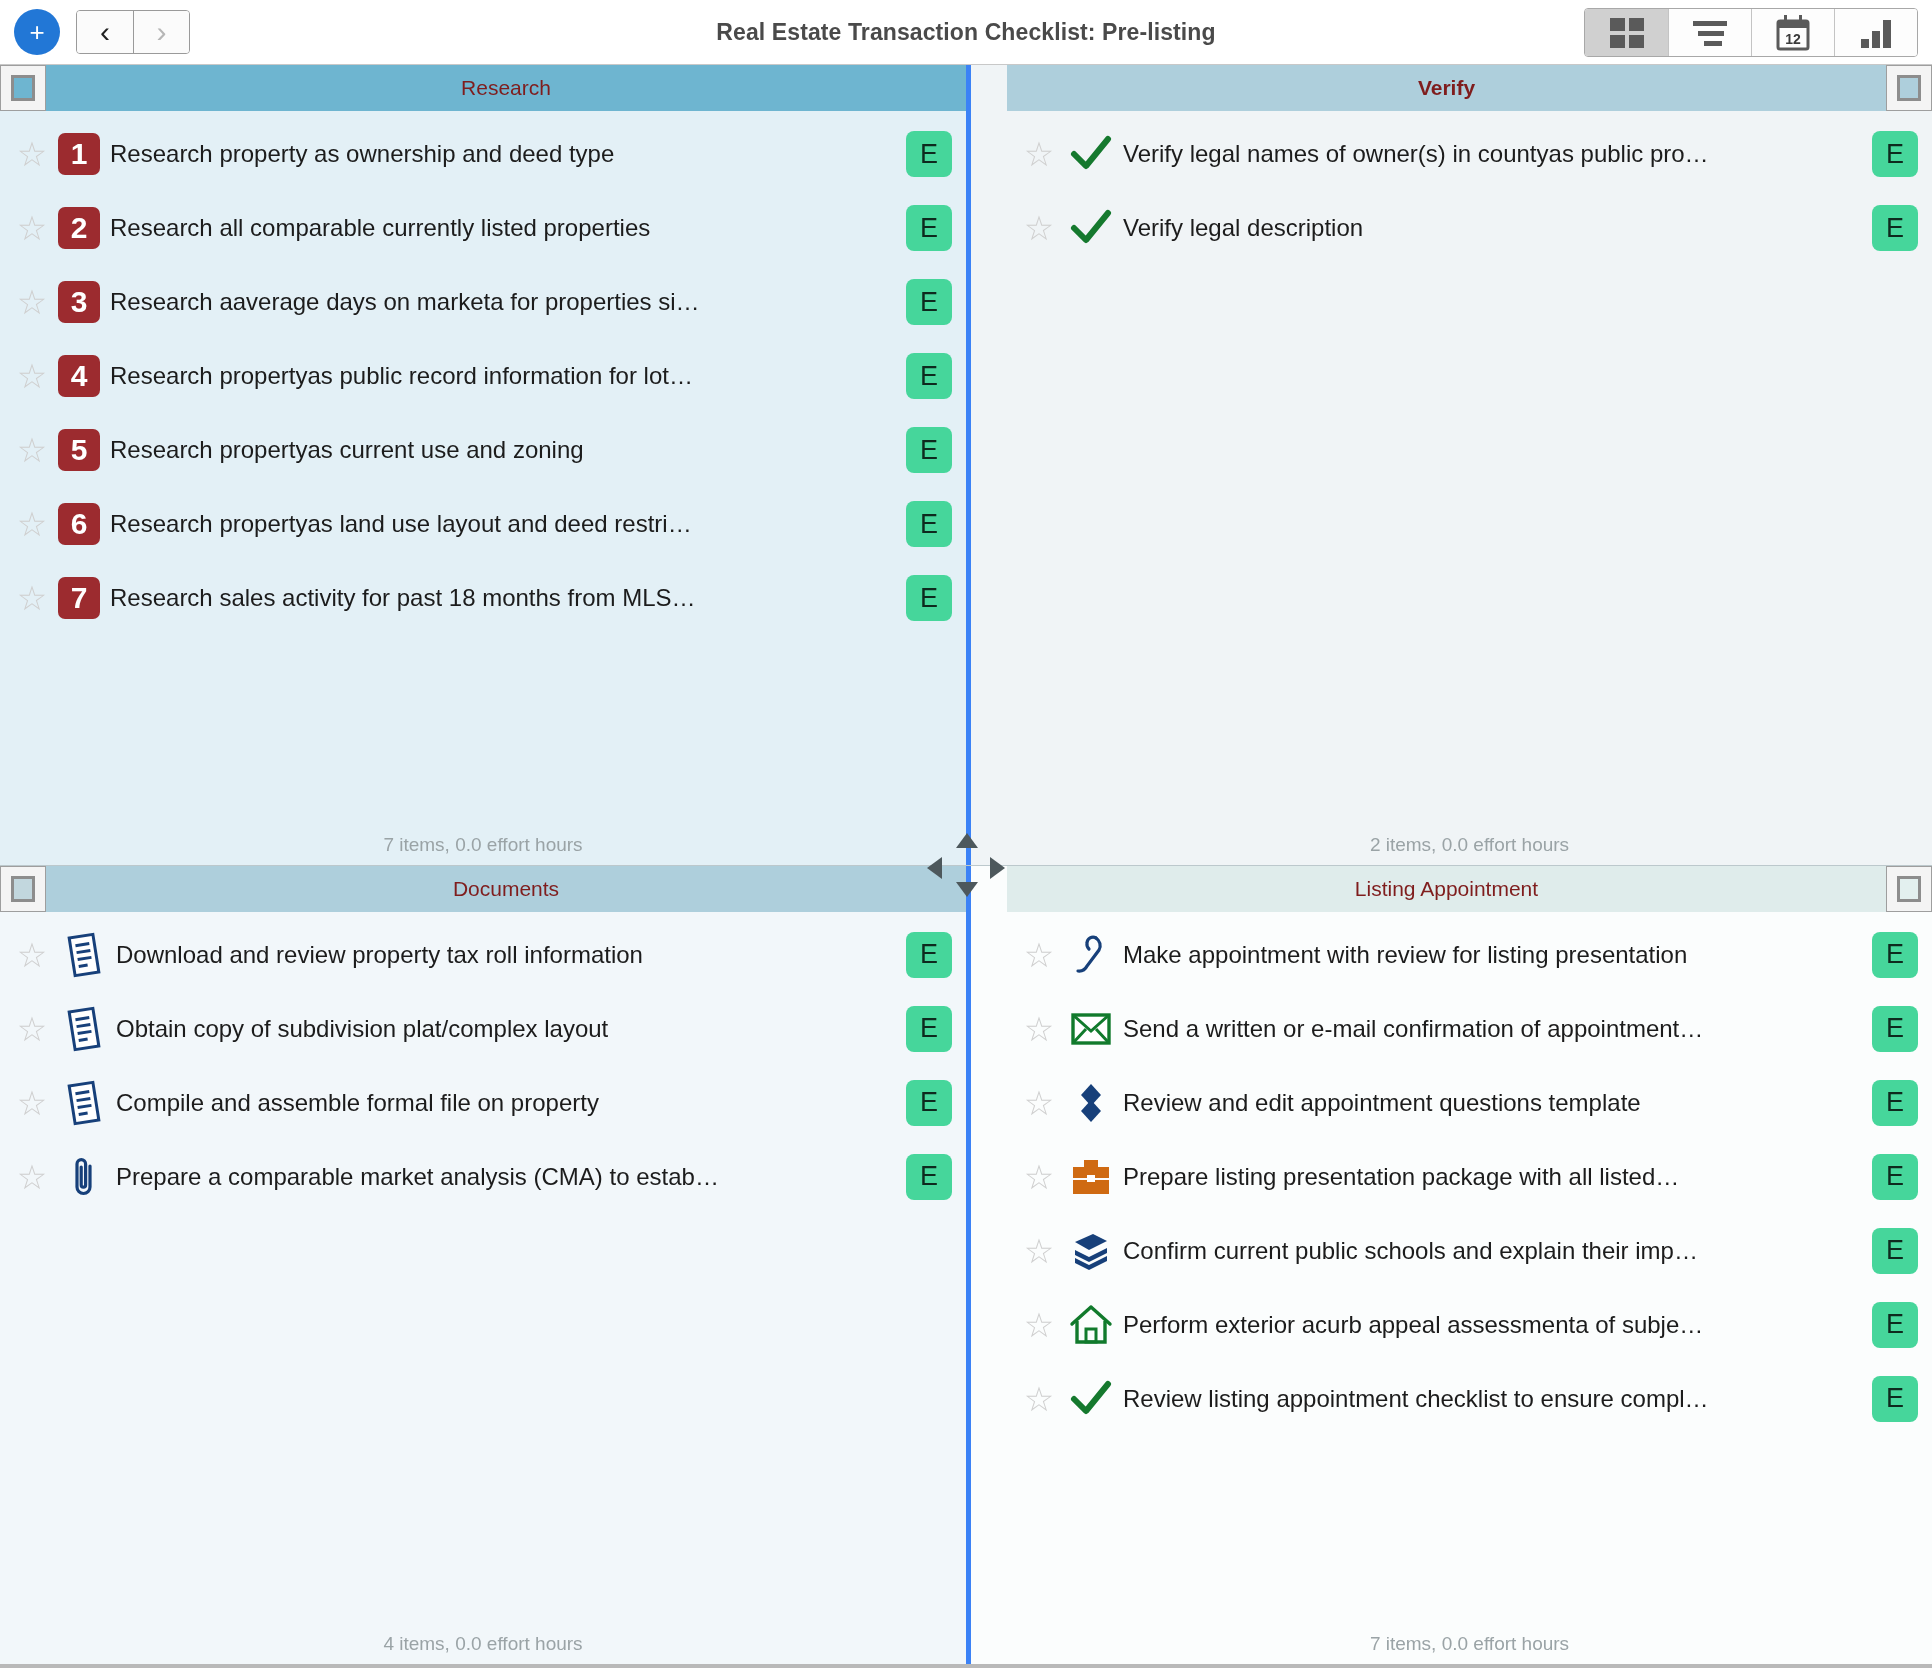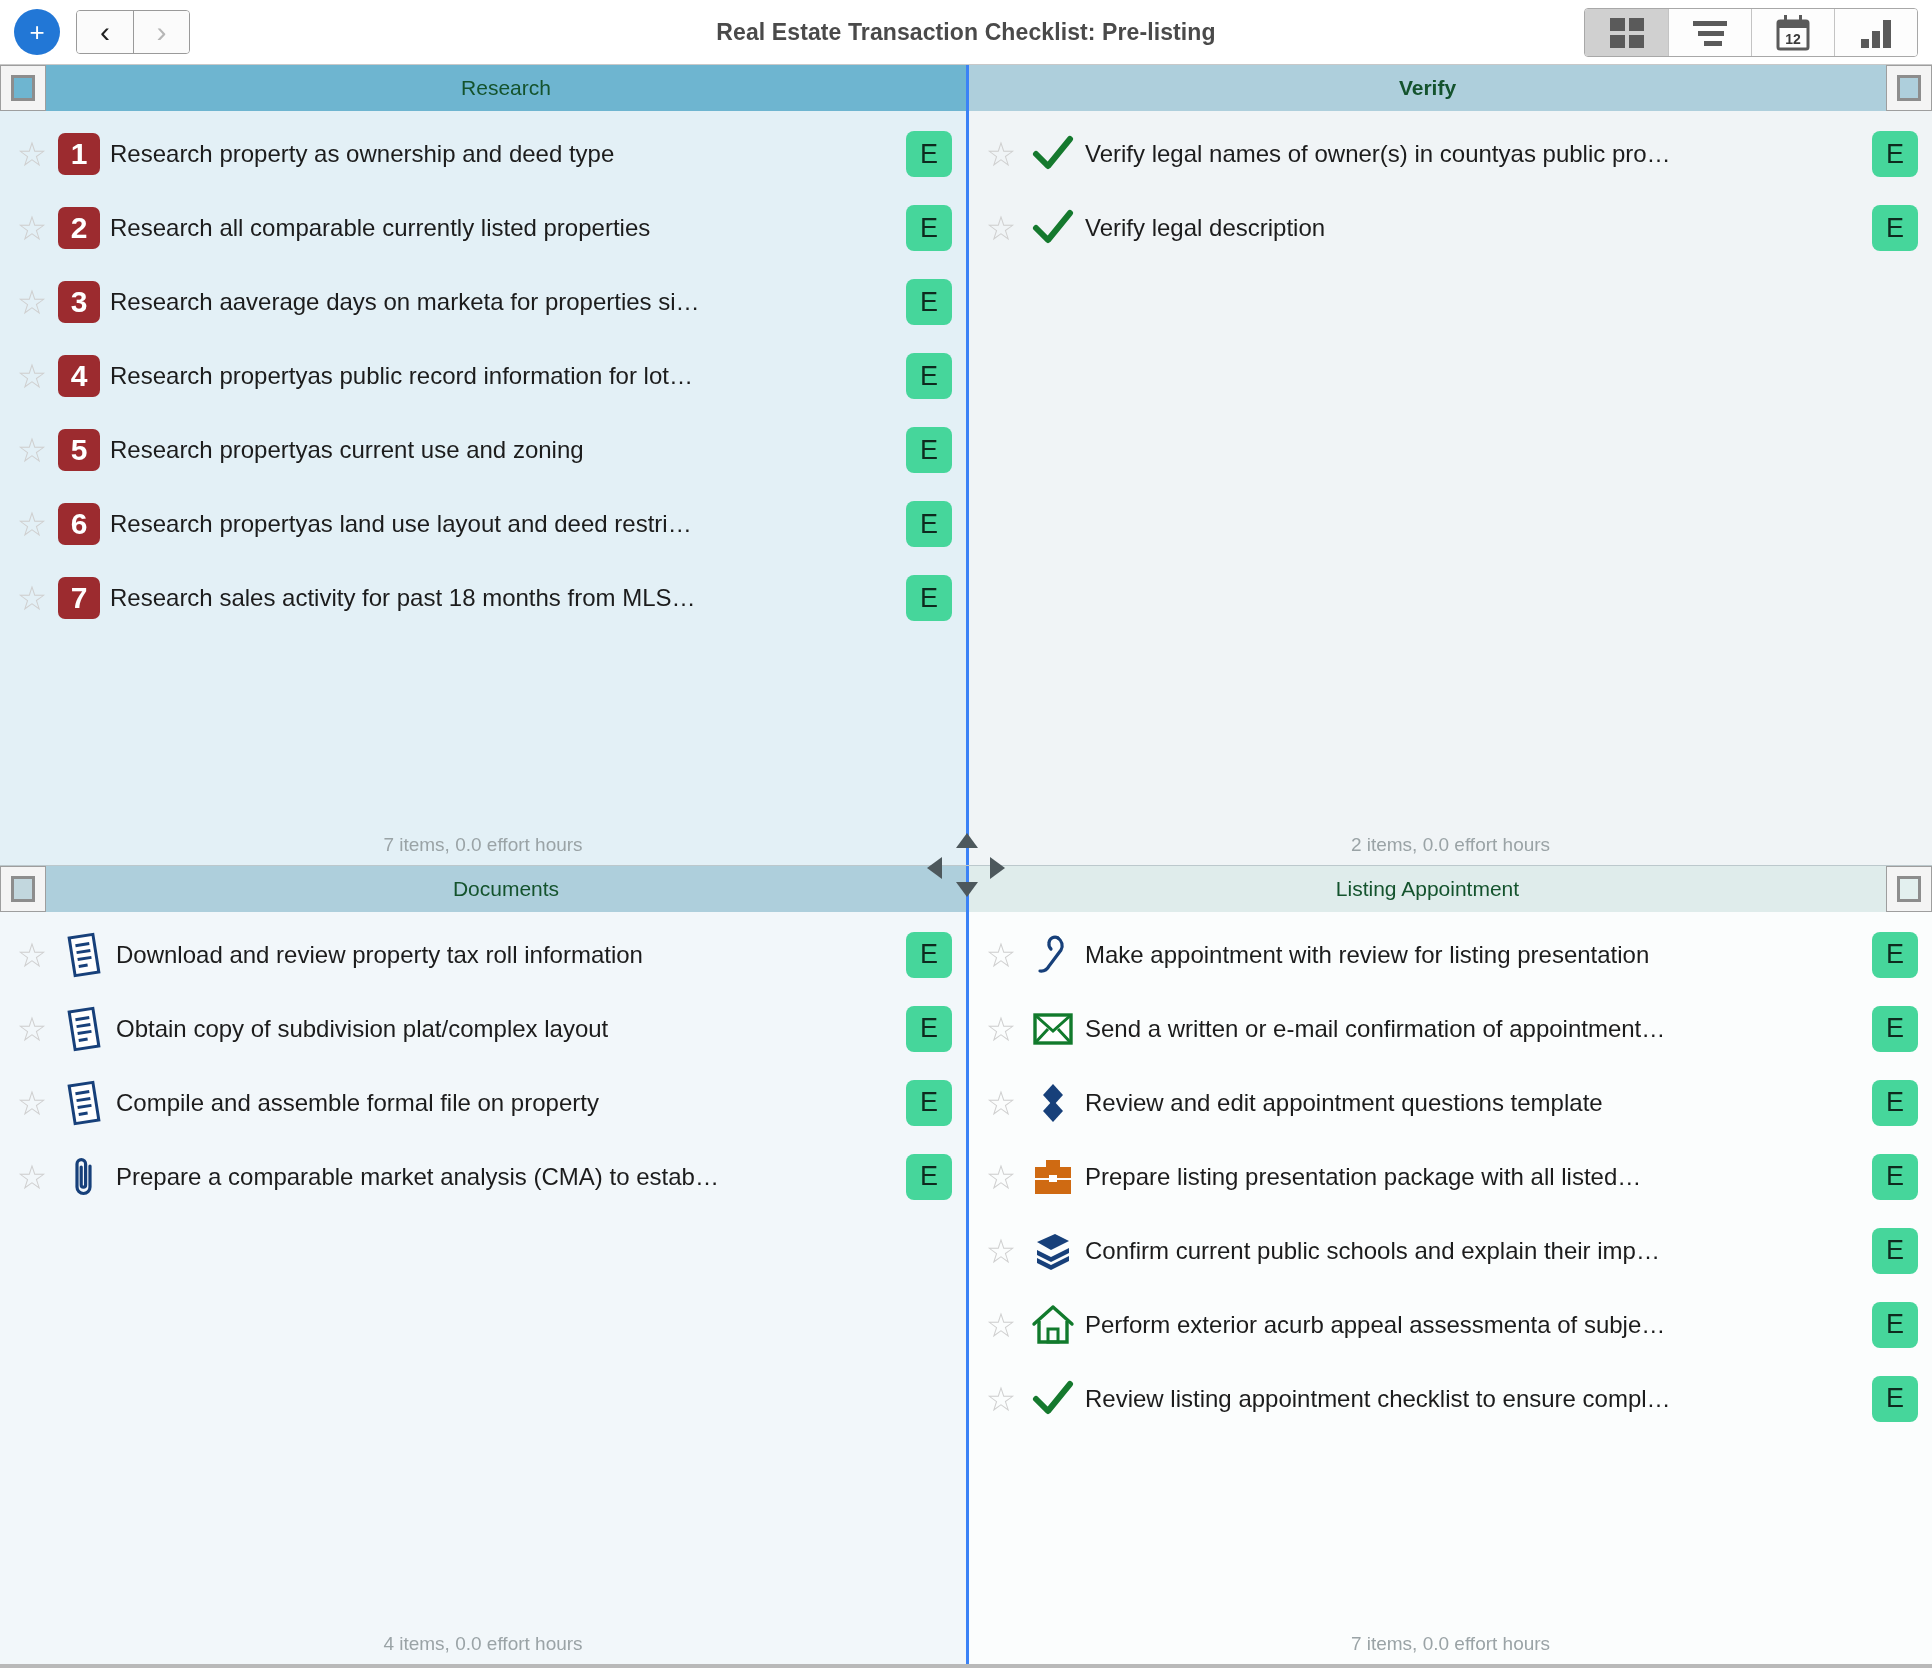--- a/index.html
+++ b/index.html
@@ -54,34 +54,34 @@
   .view-btn.active { background: #d0d0d0; }
 
   
   .board { flex: 1 1 auto; display: flex; flex-direction: column; position: relative; }
   .board-row { display: flex; flex: 1 1 50%; min-height: 0; }
   .panel { flex: 1 1 50%; display: flex; flex-direction: column; min-width: 0; position: relative; }
   .panel.p-research  { background: #e3f0f6; }
   .panel.p-verify    { background: #f0f4f6; }
   .panel.p-documents { background: #f2f7fa; }
   .panel.p-listing   { background: #fbfdfd; }
-  .panel.p-verify, .panel.p-listing { border-left: 3px solid #3b82f6; }
+  .panel.p-verify, .panel.p-listing { border-left: 5px solid #3b82f6; padding-left: 36px; }
   .board-row + .board-row { border-top: 1px solid #bcc8cc; }
 
   .panel-header {
     height: 46px; flex: 0 0 46px; display: flex; align-items: center;
     position: relative;
   }
   .p-research  .panel-header { background: #6eb5d0; }
   .p-verify    .panel-header { background: #aecfdc; }
   .p-documents .panel-header { background: #aecfdc; }
   .p-listing   .panel-header { background: #dfeceb; }
 
   .panel-title {
-    flex: 1 1 auto; text-align: center; font-size: 21px; color: #14532d;
+    flex: 1 1 auto; text-align: center; font-size: 21px; color: #7f1d1d;
     white-space: nowrap; overflow: hidden; text-overflow: ellipsis; padding: 0 10px;
   }
   .p-verify .panel-title { font-weight: bold; }
 
   .hdr-box {
     width: 46px; height: 46px; background: #f4f4f4; border: 1px solid #9e9e9e;
     display: flex; align-items: center; justify-content: center; cursor: pointer;
     flex: 0 0 46px;
   }
   .hdr-box i { display: block; width: 24px; height: 26px; border: 3px solid #8d8d8d; }

